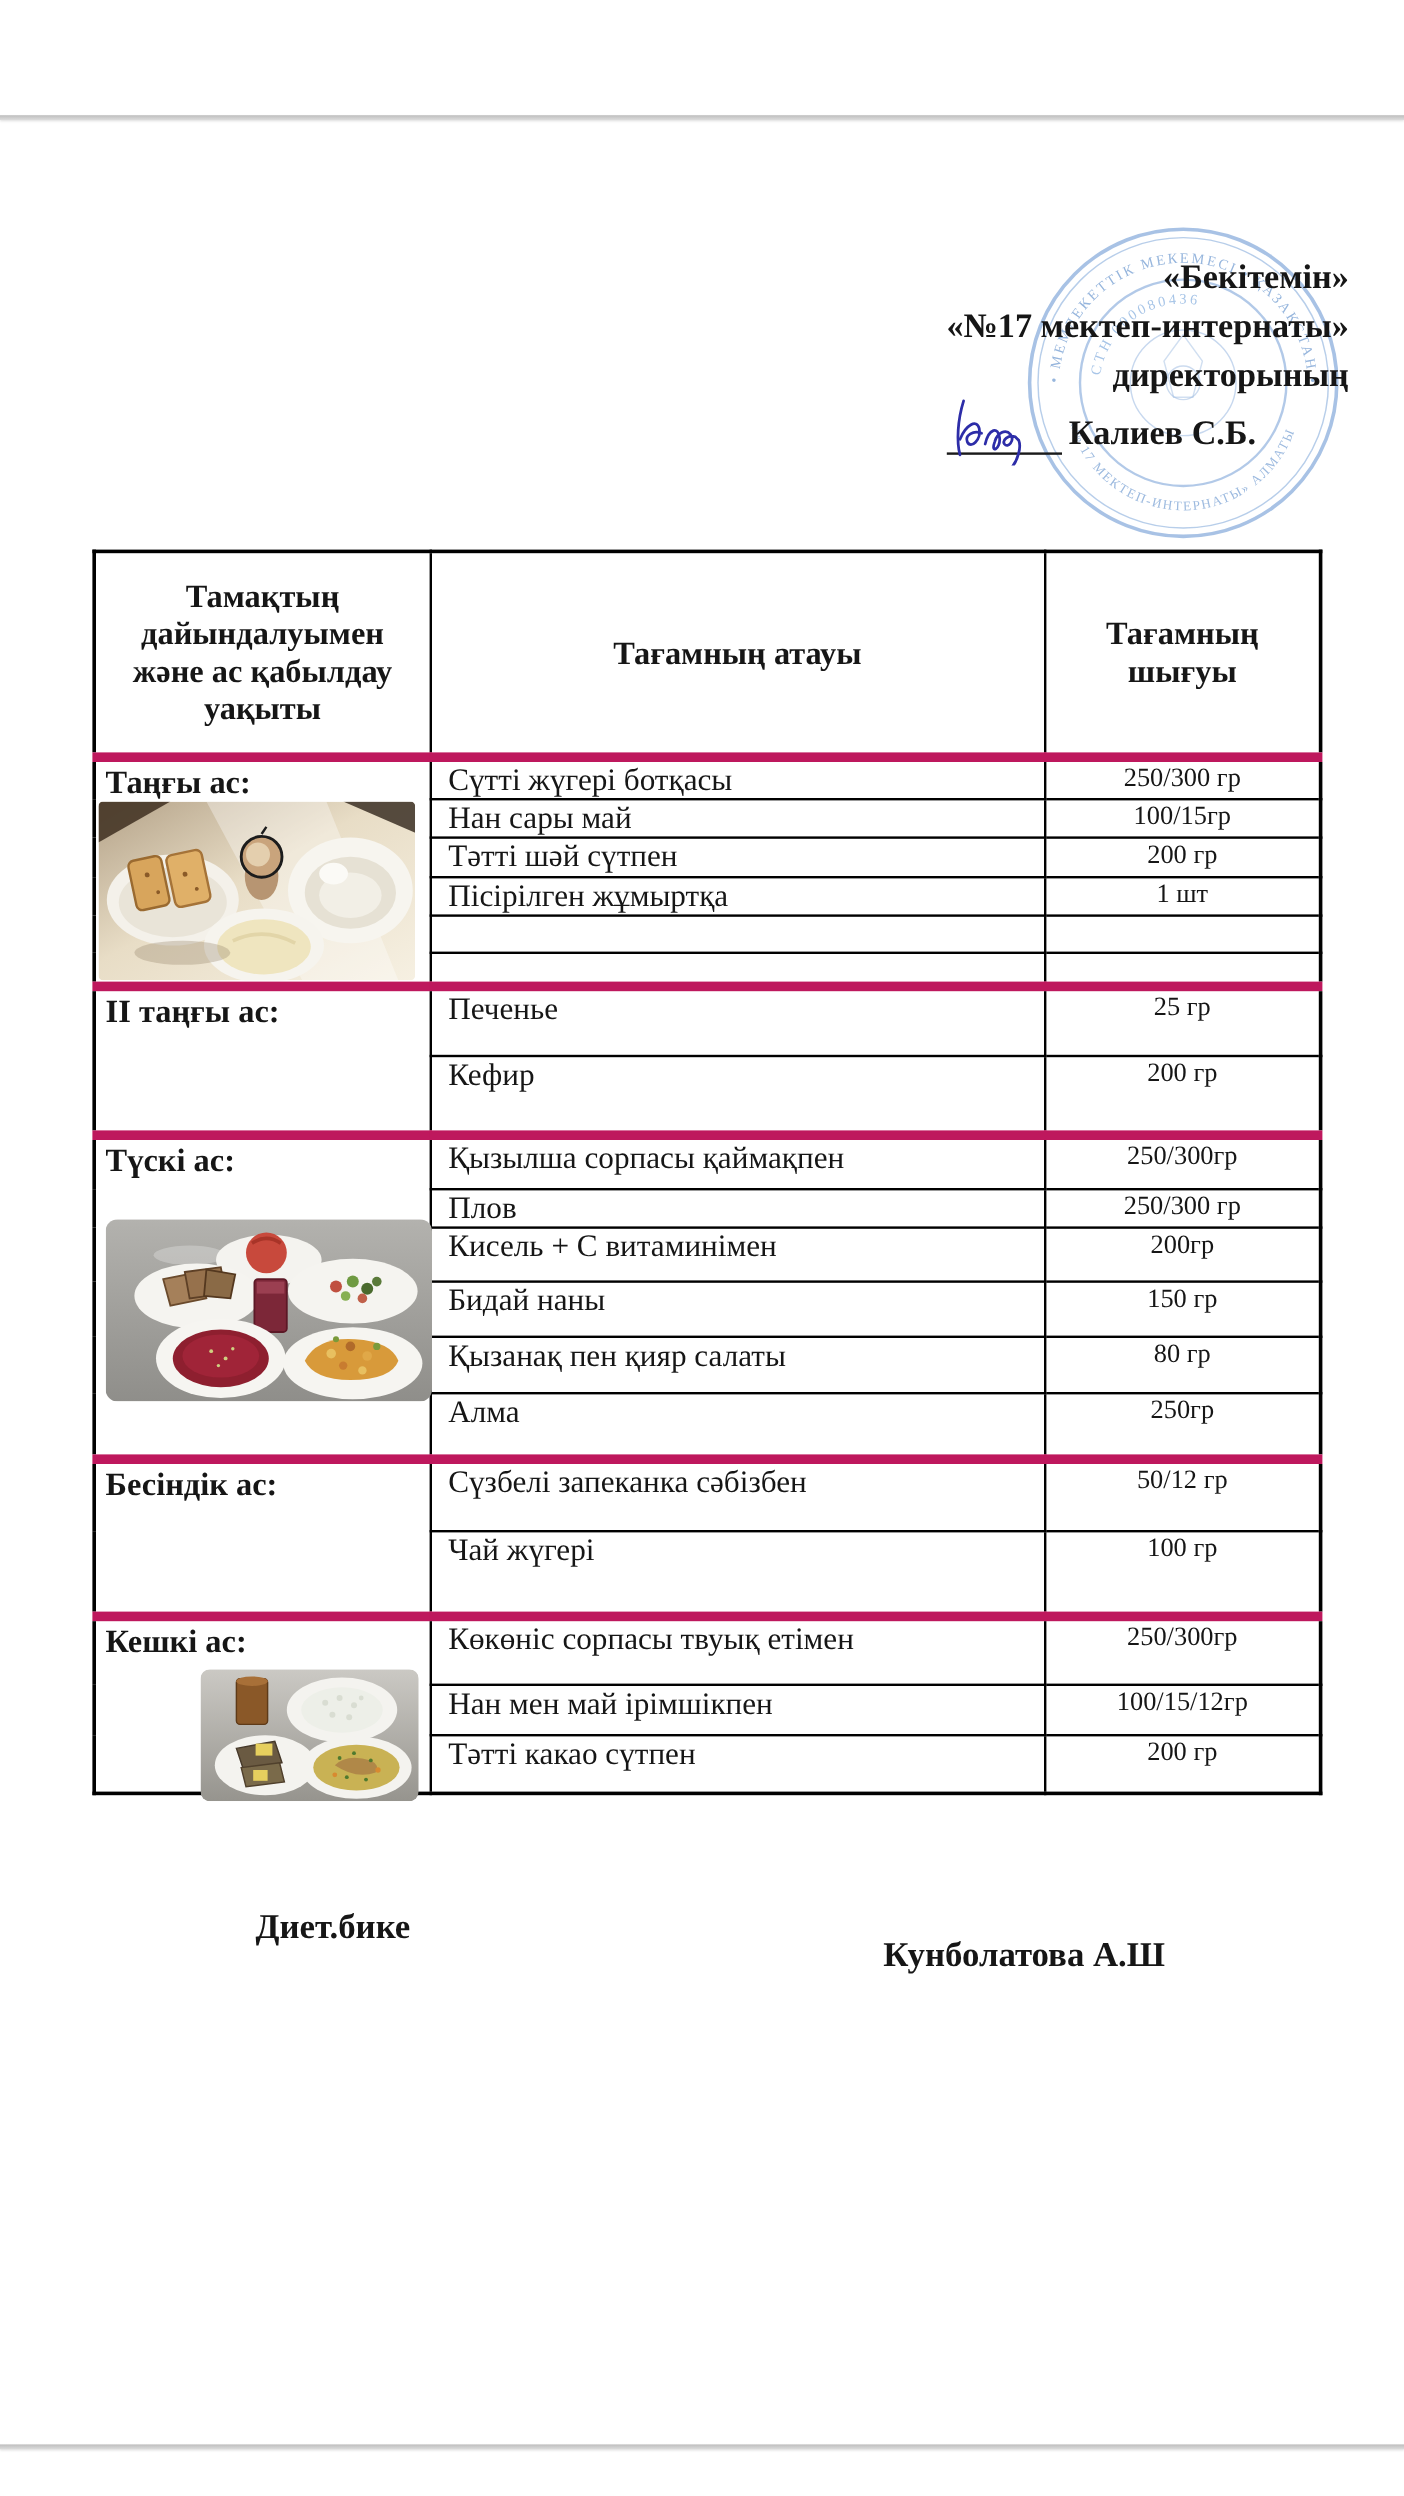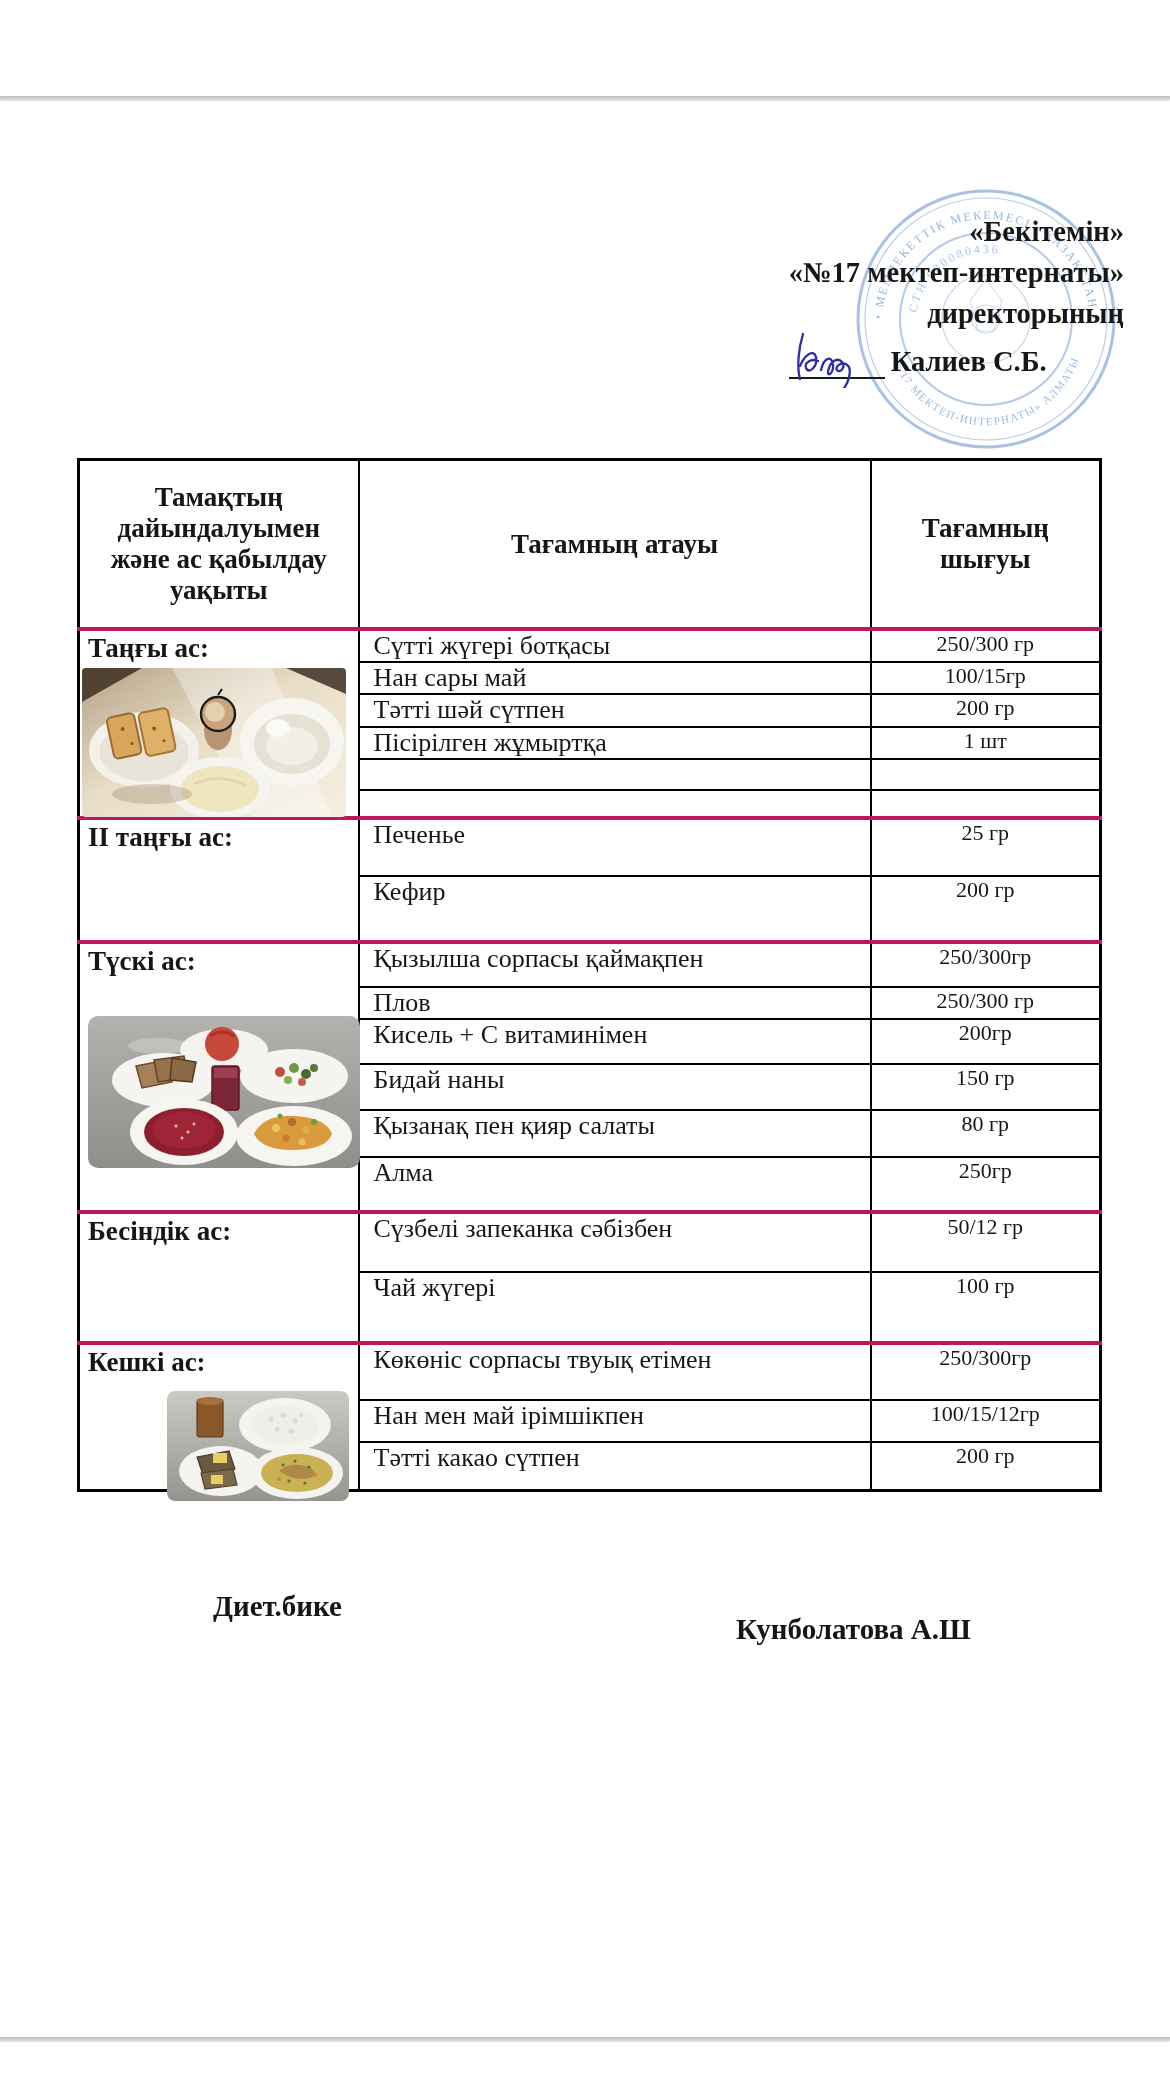--- a/index.html
+++ b/index.html
@@ -23,21 +23,21 @@
   .sig-wrap svg{position:absolute;left:0;top:0;z-index:3;}
 
   
   .doc-title{position:absolute;left:77px;top:404px;width:1022px;text-align:center;
              font-weight:bold;font-size:31px;z-index:2;}
 
   
   table.menu{position:absolute;left:77px;top:458px;width:1022px;table-layout:fixed;
              border-collapse:collapse;border:3px solid #000;z-index:2;background:transparent;}
   table.menu th,table.menu td{border:2px solid #000;overflow:hidden;}
-  table.menu tbody{border-top:4px solid #be185d;margin-top:40px;}
+  table.menu tbody{border-top:8px solid #be185d;margin-top:40px;}
   table.menu th{font-size:27px;font-weight:bold;text-align:center;vertical-align:middle;padding:4px 8px;height:158px;}
   td.meal{vertical-align:top;font-weight:bold;font-size:27px;padding:2px 4px 0 8px;}
   td.dish{vertical-align:top;font-size:26px;padding:0 8px 0 14px;}
   td.portion{vertical-align:top;font-size:22px;text-align:center;padding:0 4px;}
 
   
   .photo{position:absolute;overflow:hidden;z-index:4;}
   .photo svg{display:block;}
   #photo-breakfast{left:82px;top:668px;width:264px;height:149px;border-radius:4px;}
   #photo-lunch{left:88px;top:1016px;width:272px;height:152px;border-radius:10px;}

